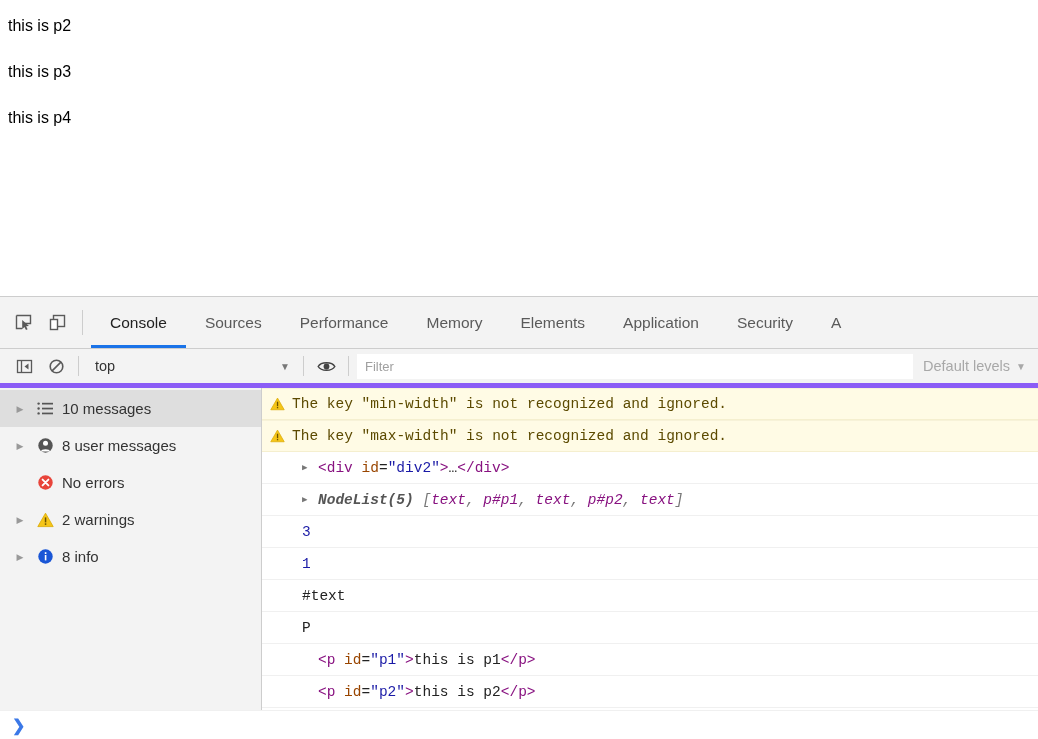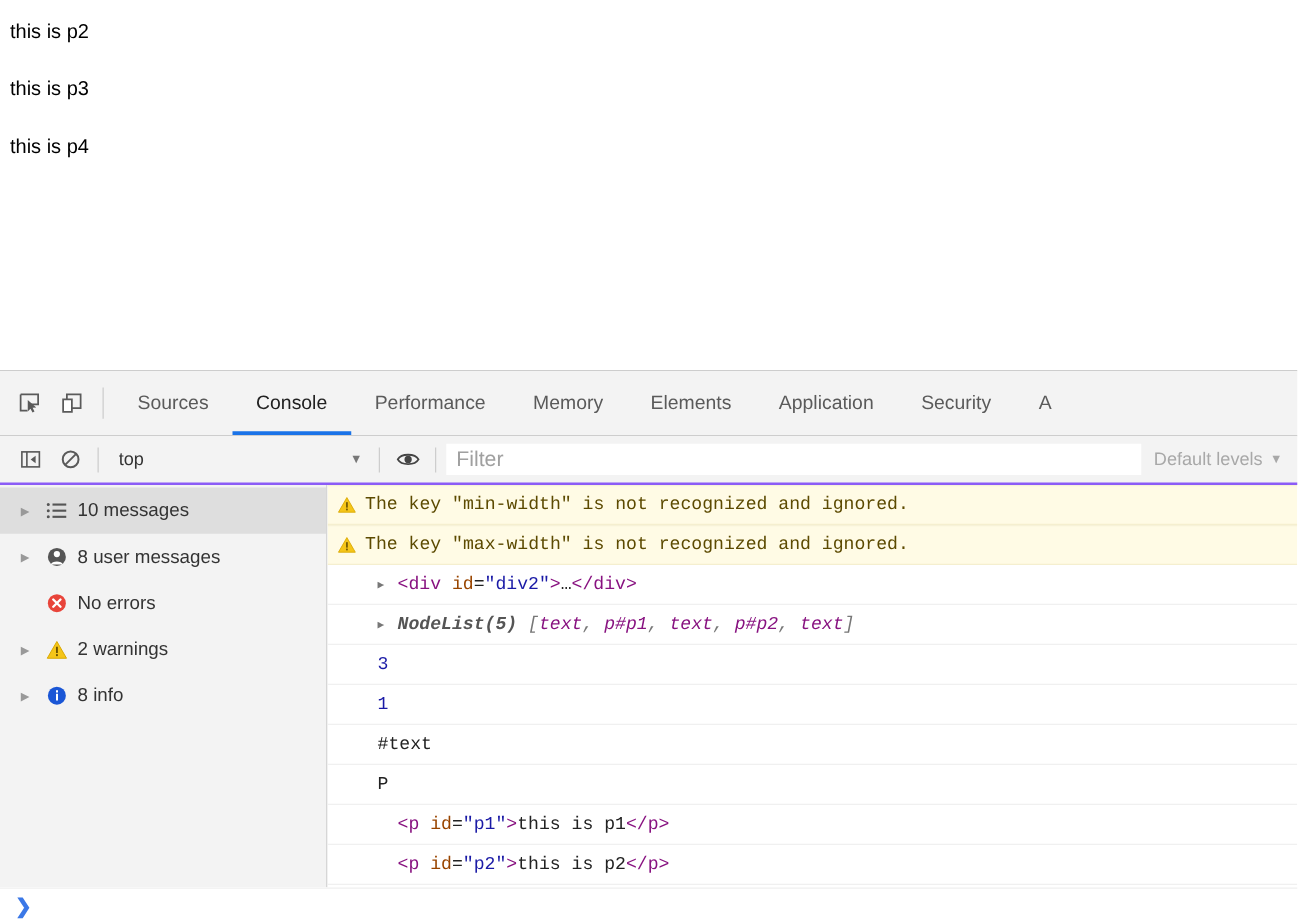--- a/index.html
+++ b/index.html
@@ -61,40 +61,40 @@
   .tab.active { color: #222; }
   .tab.active::after {
     content: ""; position: absolute; left: 0; right: 0; bottom: 0;
     height: 3px; background: #1a73e8;
   }
 
   
   #filterbar {
     height: 39px; min-height: 39px;
     background: #f3f3f3;
-    border-bottom: 2px solid #8b5cf6;
+    border-bottom: 5px solid #8b5cf6;
     display: flex; align-items: center;
   }
   .fb-icon-btn {
     width: 32px; height: 39px; display: flex; align-items: center; justify-content: center;
     cursor: pointer;
   }
   .fb-icon-btn:first-child { margin-left: 8px; }
   .fb-sep { width: 1px; height: 20px; background: #cdcdcd; margin: 0 6px; }
   #context-select {
     display: flex; align-items: center; justify-content: space-between;
     width: 212px; height: 26px; padding: 0 7px 0 10px;
     font-size: 14.5px; color: #333; cursor: pointer;
     font-family: "Liberation Sans", sans-serif;
   }
   #context-select .caret { color: #777; font-size: 10px; }
   #filter-input {
     flex: 1; height: 25px; margin-left: 2px;
     background: #ffffff; border: none; outline: none;
-    font-size: 17px; color: #333; padding: 0 8px;
+    font-size: 13px; color: #333; padding: 0 8px;
     font-family: "Liberation Sans", sans-serif;
   }
   #filter-input::placeholder { color: #a0a0a0; }
   #levels-select {
     display: flex; align-items: center; gap: 6px;
     padding: 0 12px 0 10px; height: 26px;
     font-size: 14.5px; color: #a8a8a8; cursor: pointer; white-space: nowrap;
     font-family: "Liberation Sans", sans-serif;
     justify-content: space-between;
   }
@@ -191,22 +191,22 @@
         <path d="M8.2 7.0 L8.2 16.2 L10.4 13.9 L12.0 17.0 L13.6 16.2 L12.1 13.2 L15.0 13.0 Z" fill="#5a5a5a"></path>
       </svg>
     </div>
     <div class="tb-icon-btn">
       <svg width="19" height="19" viewBox="0 0 19 19">
         <rect x="5.5" y="2.5" width="11" height="11" fill="none" stroke="#5a5a5a" stroke-width="1.4"></rect>
         <rect x="2.5" y="6.5" width="7" height="10" fill="#ffffff" stroke="#5a5a5a" stroke-width="1.4"></rect>
       </svg>
     </div>
     <div class="tb-sep"></div>
+    <div class="tab active">Console</div>
     <div class="tab">Sources</div>
-    <div class="tab active">Console</div>
     <div class="tab">Performance</div>
     <div class="tab">Memory</div>
     <div class="tab">Elements</div>
     <div class="tab">Application</div>
     <div class="tab">Security</div>
     <div class="tab">A</div>
   </div>
 
   <div id="filterbar">
     <div class="fb-icon-btn">

